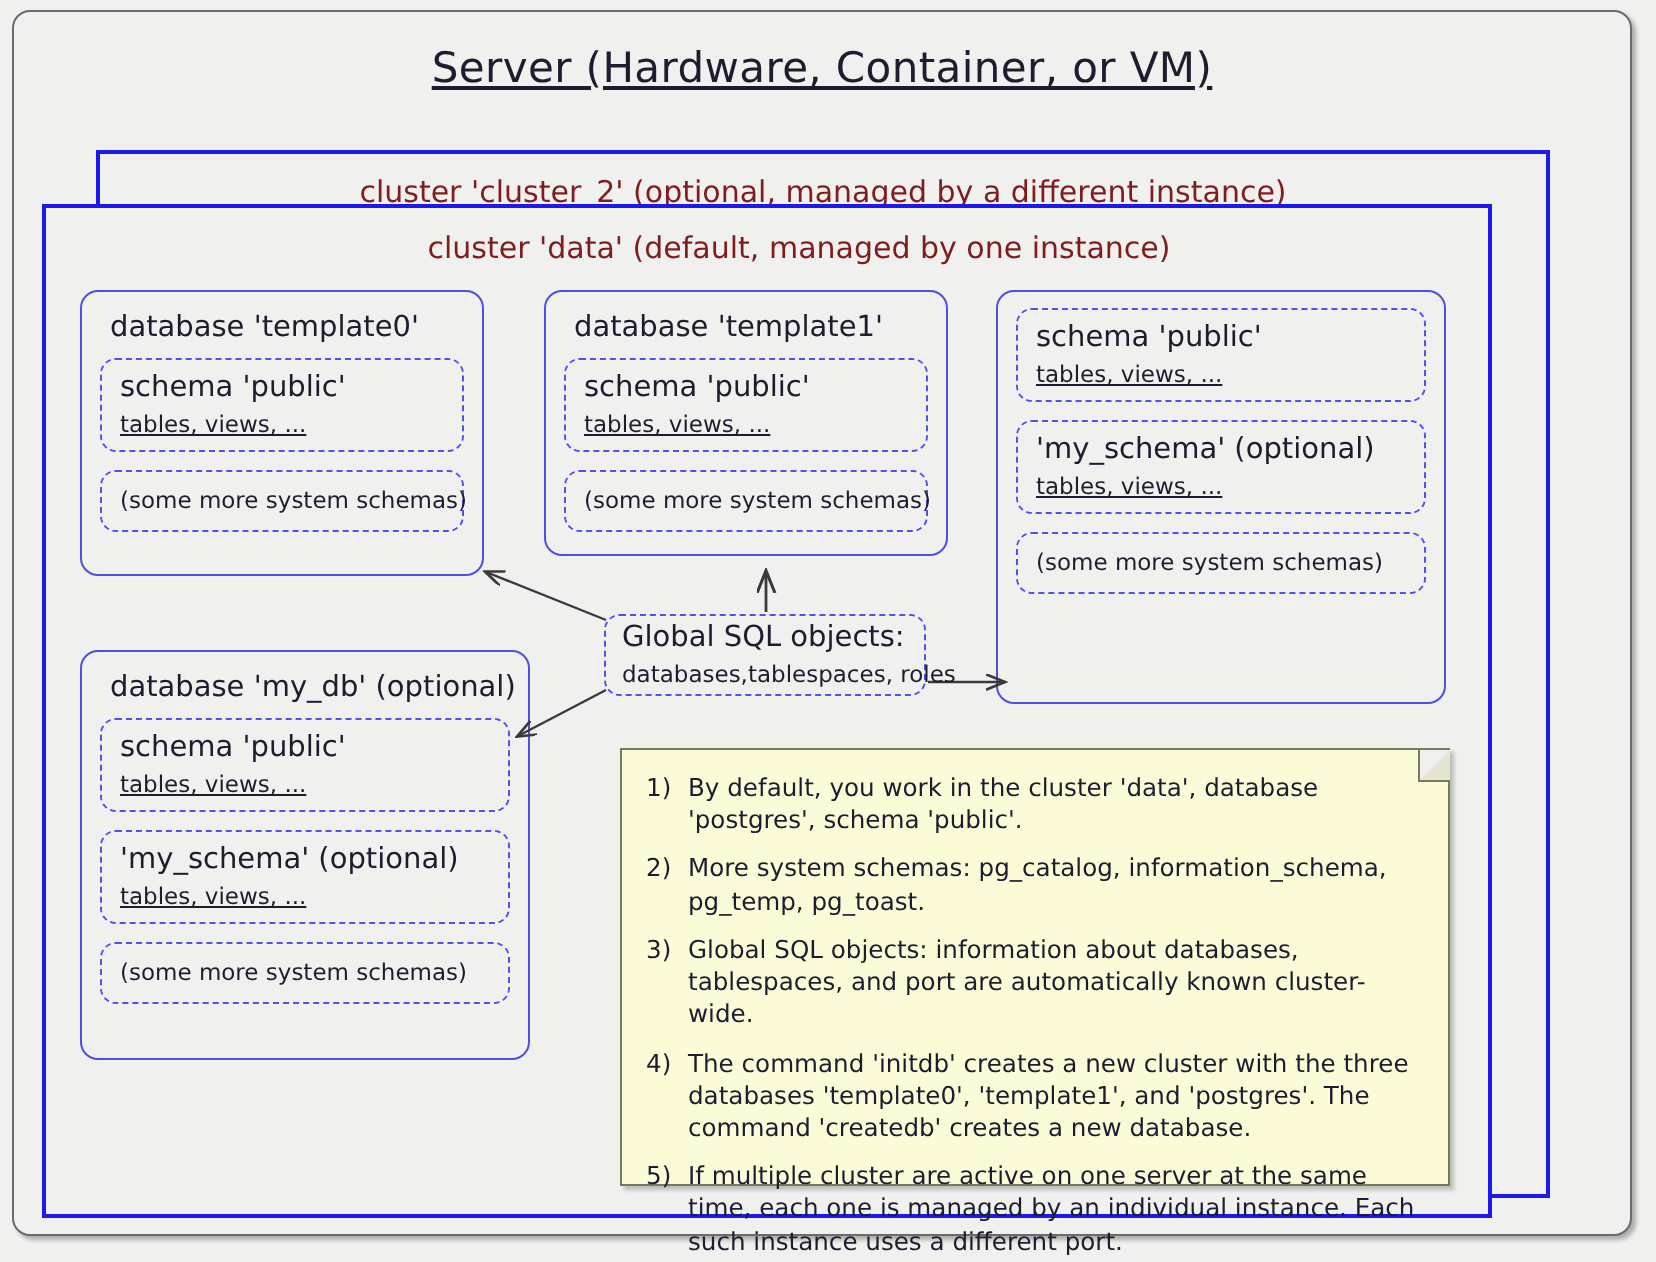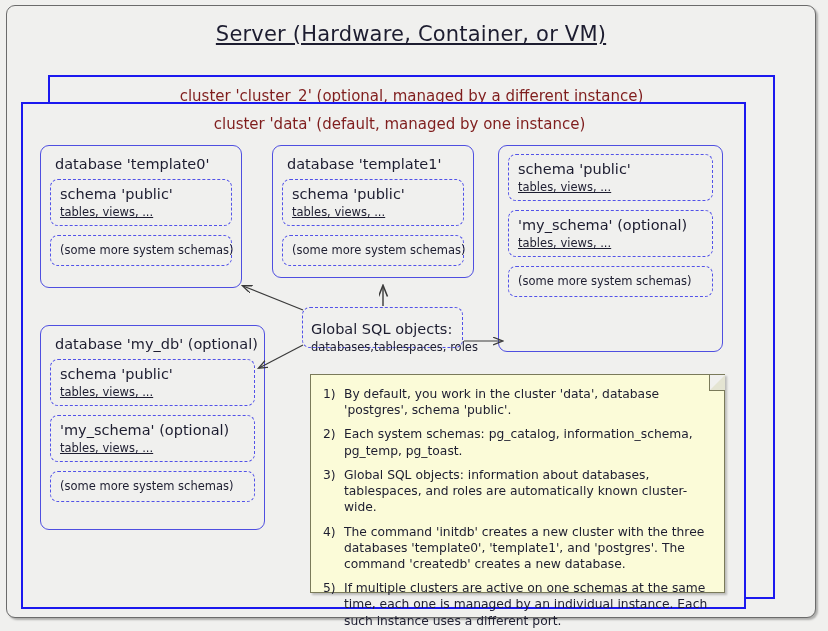--- a/index.html
+++ b/index.html
@@ -134,21 +134,20 @@
     background: #f0f0ee;
     box-sizing: border-box;
     padding: 3px 8px;
     z-index: 5;
   }
   .global-title {
     font-size: 14.5px;
     color: #1d1d30;
     line-height: 1.15;
     white-space: nowrap;
-    margin-top: 10px;
   }
   .global-sub {
     font-size: 11.5px;
     color: #1d1d30;
     margin-top: 2px;
     white-space: nowrap;
   }
 
   
   .arrows {
@@ -319,31 +318,31 @@
     <div class="note-right-edge"></div>
     <div class="note-fold-cover"></div>
     <div class="note-fold-tri"></div>
     <ul class="note-list">
       <li class="note-item">
         <span class="note-num">1)</span>
         <span class="note-text">By default, you work in the cluster 'data', database 'postgres', schema 'public'.</span>
       </li>
       <li class="note-item">
         <span class="note-num">2)</span>
-        <span class="note-text">Each system schemas: pg_catalog, information_schema, pg_temp, pg_toast.</span>
+        <span class="note-text">More system schemas: pg_catalog, information_schema, pg_temp, pg_toast.</span>
       </li>
       <li class="note-item">
         <span class="note-num">3)</span>
-        <span class="note-text">Global SQL objects: information about databases, tablespaces, and roles are automatically known cluster-wide.</span>
+        <span class="note-text">Global SQL objects: information about databases, tablespaces, and port are automatically known cluster-wide.</span>
       </li>
       <li class="note-item">
         <span class="note-num">4)</span>
         <span class="note-text">The command 'initdb' creates a new cluster with the three databases 'template0', 'template1', and 'postgres'. The command 'createdb' creates a new database.</span>
       </li>
       <li class="note-item">
         <span class="note-num">5)</span>
-        <span class="note-text">If multiple clusters are active on one schemas at the same time, each one is managed by an individual instance. Each such instance uses a different port.</span>
+        <span class="note-text">If multiple cluster are active on one server at the same time, each one is managed by an individual instance. Each such instance uses a different port.</span>
       </li>
 
     </ul>
   </div>
 
 </div>
 
 </body></html>

